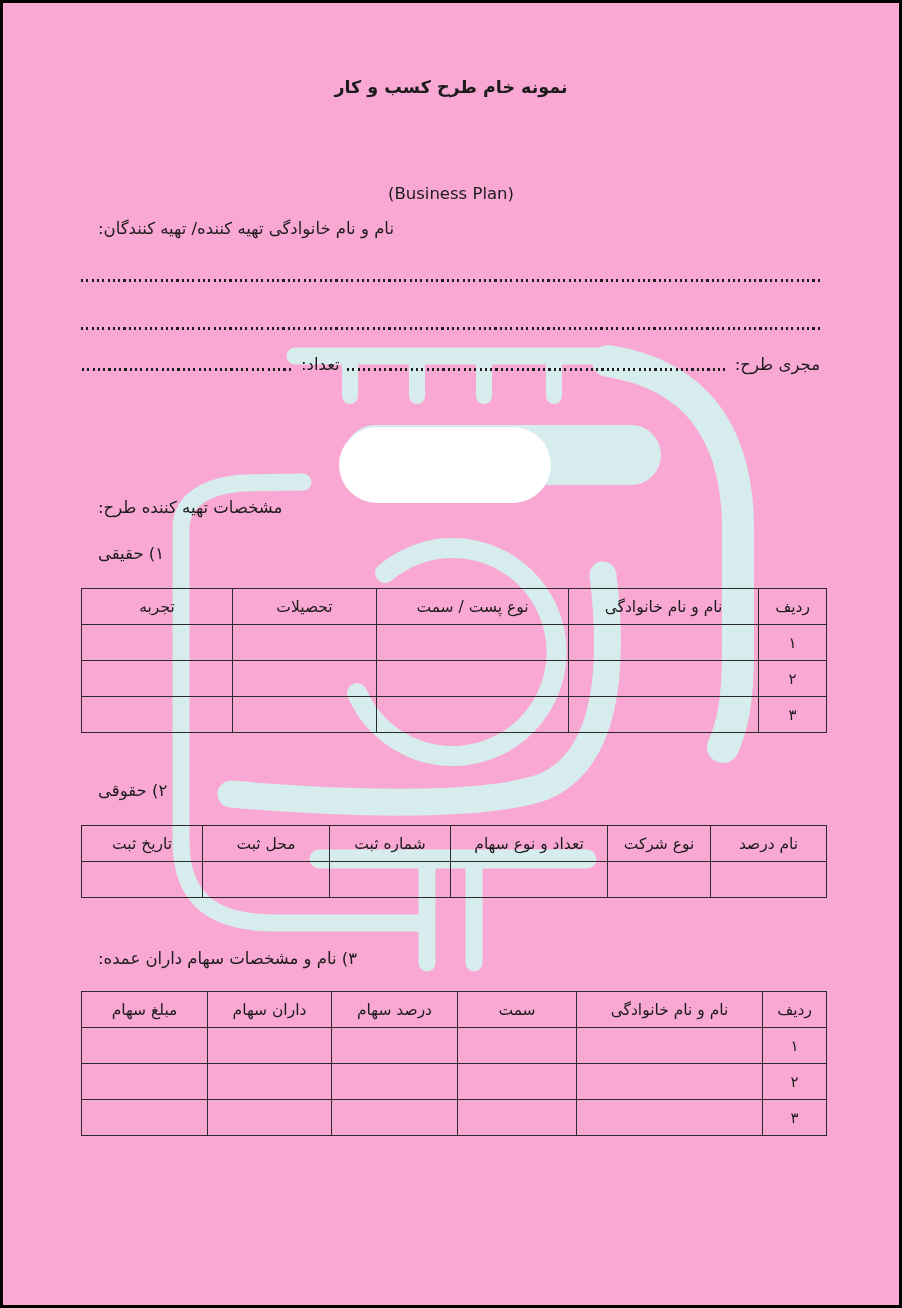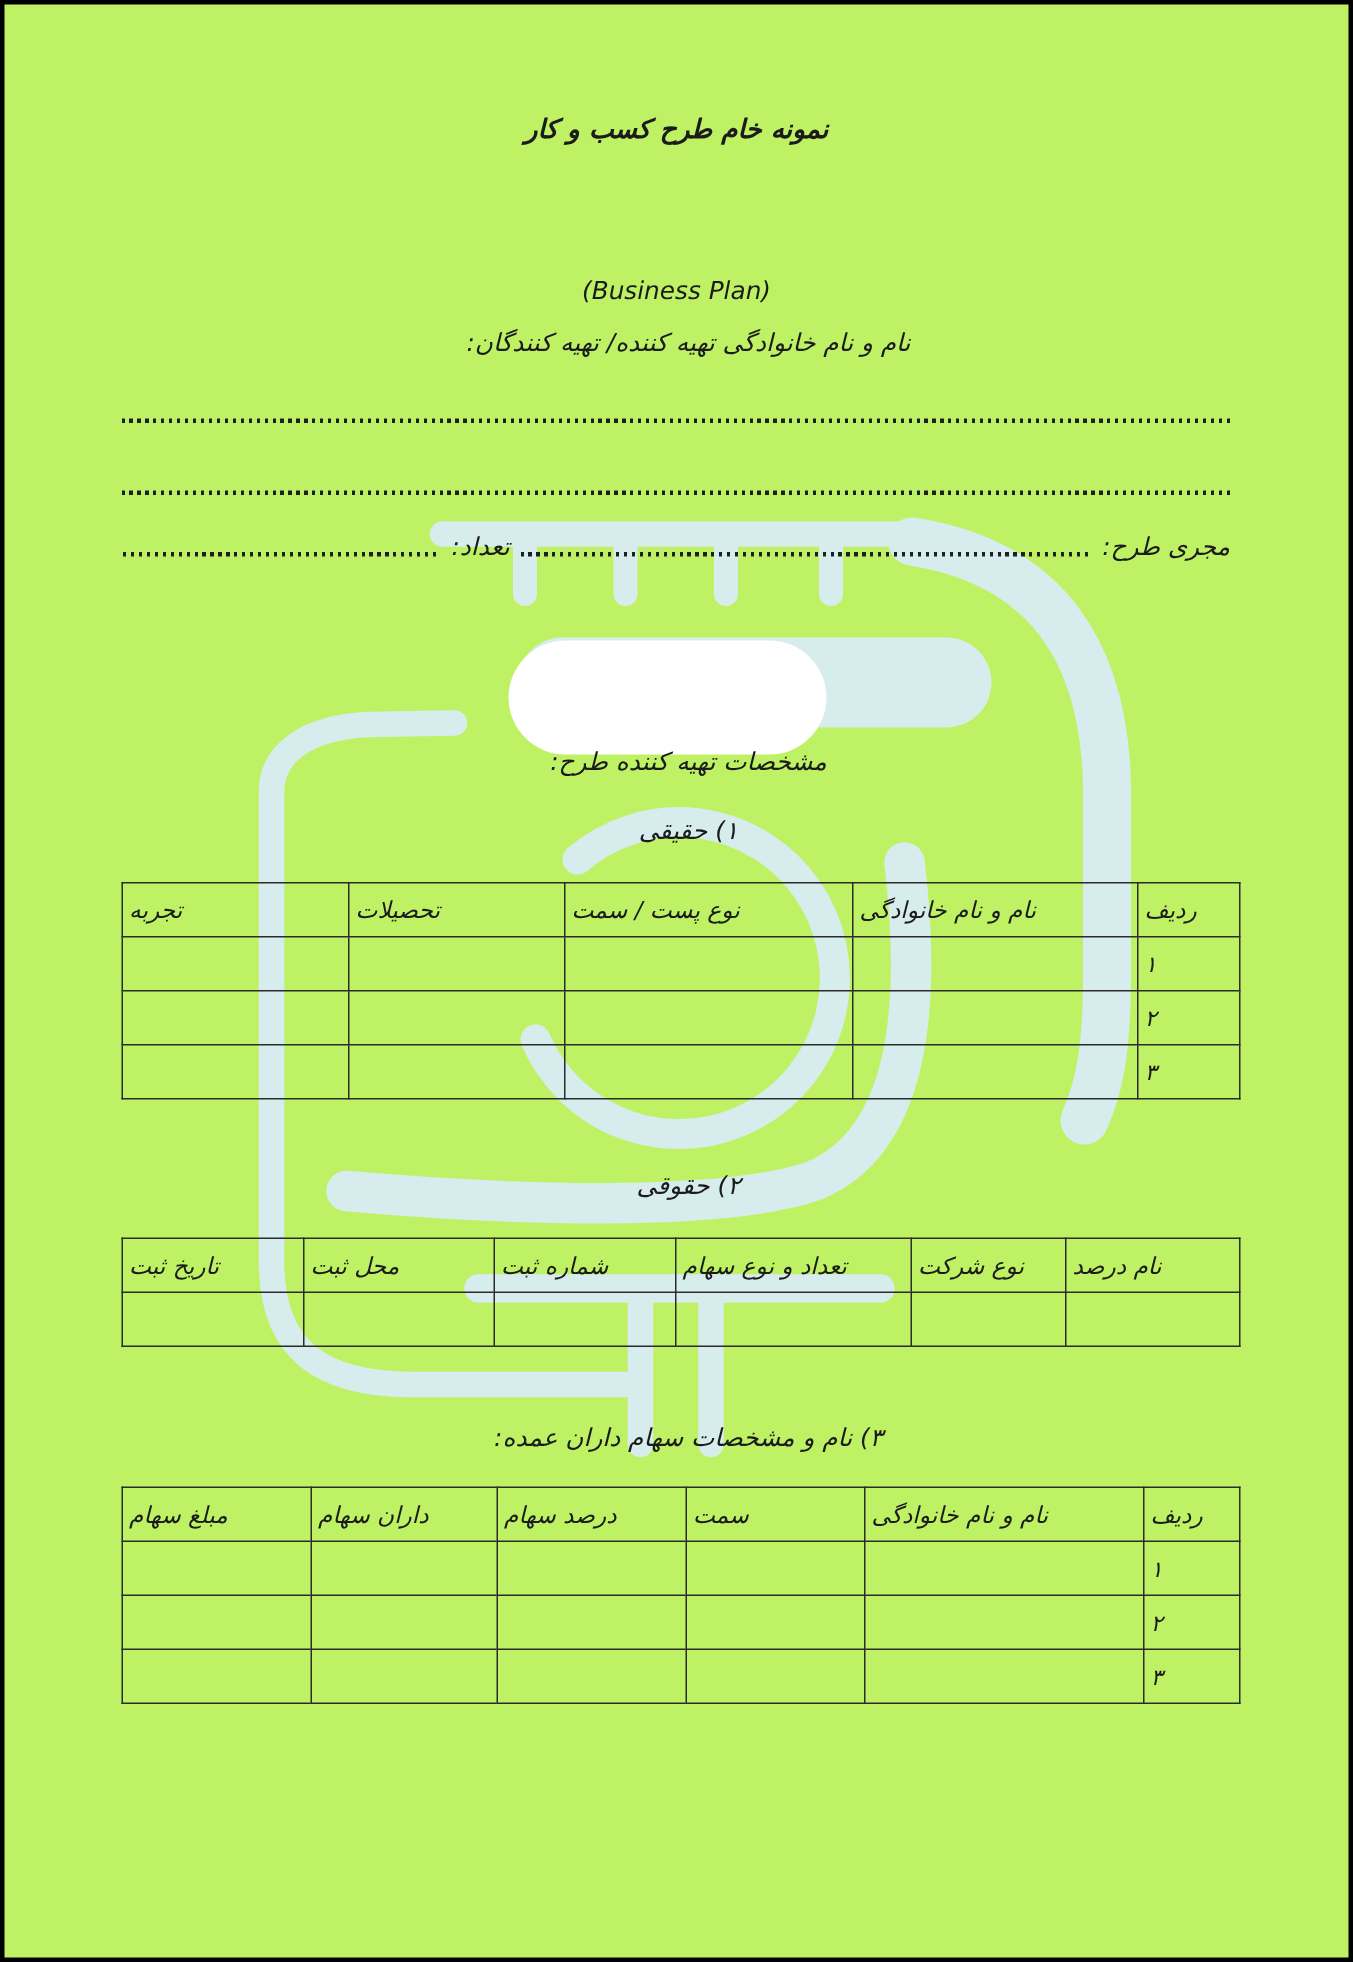--- a/index.html
+++ b/index.html
@@ -1,31 +1,30 @@
 <!DOCTYPE html>
 <html lang="fa" dir="rtl"><head>
 <meta charset="utf-8">
 <style>
   html,body{margin:0;padding:0;background:#888;}
   .page{
     position:relative;
     width:902px;height:1308px;
-    background:#bef264;
+    background:#f9a8d4;
     border:3px solid #000;
     box-sizing:border-box;
     margin:0 auto;
     overflow:hidden;
     font-family:"DejaVu Sans", sans-serif;
     color:#1b1b1b;
     direction:rtl;
-    font-style:italic;
   }
   .abs{position:absolute;}
   .centered{left:0;right:0;text-align:center;}
-  .rightcol{right:79px;left:95px;text-align:center;}
+  .rightcol{right:79px;left:95px;text-align:left;}
   .t-title{font-size:17.5px;font-weight:bold;}
   .t-sub{font-size:16.5px;font-weight:normal;}
   .t-body{font-size:16.5px;}
   .t-head{font-size:17.5px;font-weight:bold;}
   .z1{z-index:2;}
   .wm{position:absolute;left:0;top:0;z-index:1;pointer-events:none;}
 
   .dotline{
     height:3px;
     background-image:repeating-linear-gradient(to right,#1f1f1f 0 2.1px,transparent 2.1px 5.3px);
@@ -46,21 +45,21 @@
     width:745px;
     left:78px;
     direction:rtl;
     z-index:2;
     background:transparent;
   }
   table.frm th, table.frm td{
     border:1.6px solid #2b2b2b;
     height:35px;
     padding:0 4px;
-    text-align:left;
+    text-align:center;
     vertical-align:middle;
     font-size:15.5px;
     font-weight:normal;
     overflow:hidden;
     white-space:nowrap;
   }
   table.frm td{font-size:15px;}
 </style>
 </head>
 <body>

